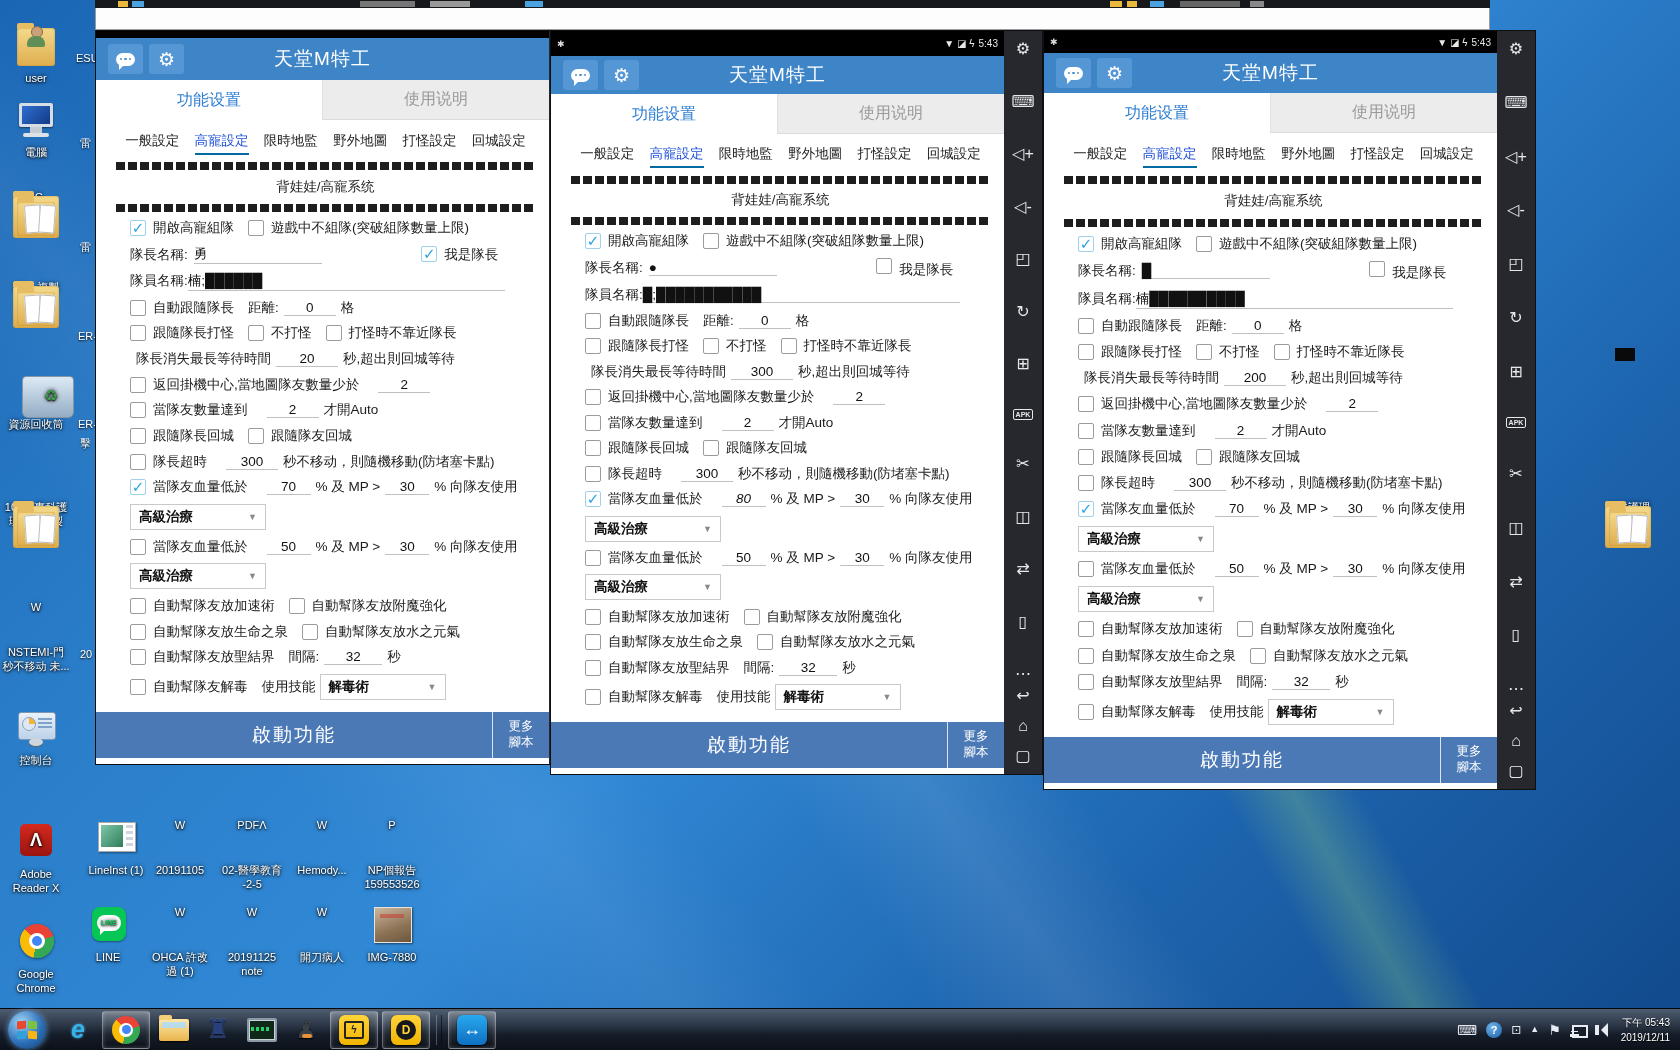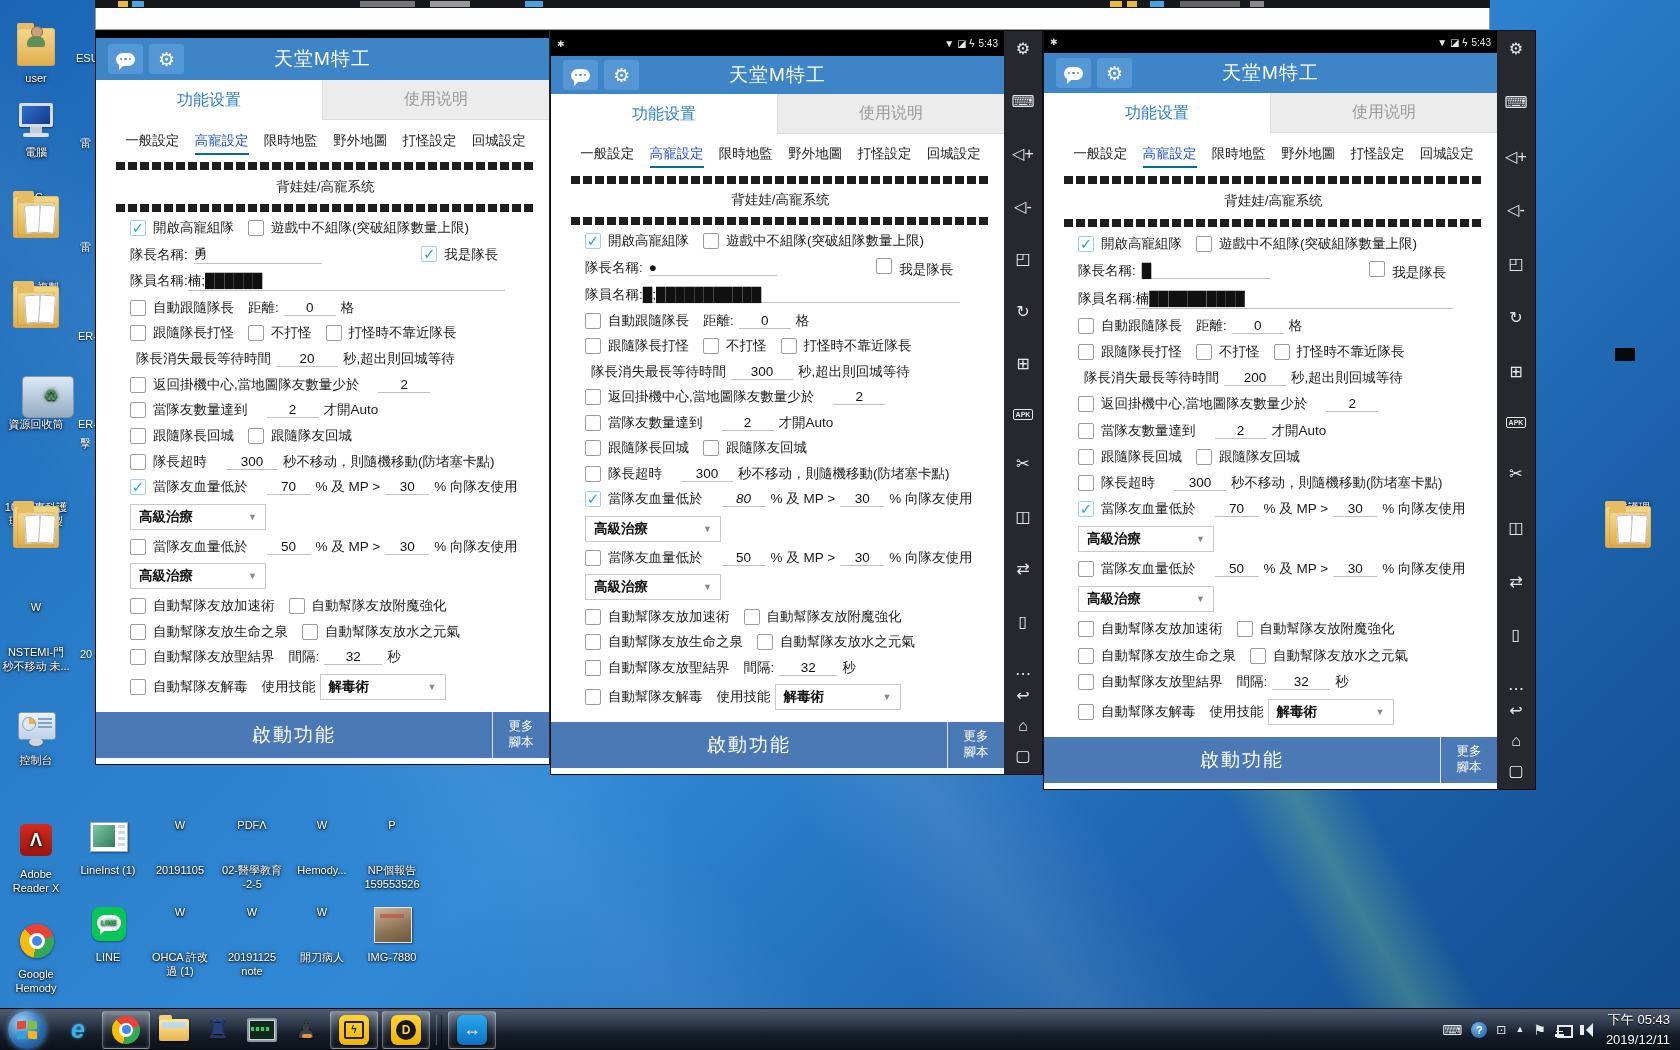--- a/index.html
+++ b/index.html
@@ -172,21 +172,21 @@
   .tsep{width:4px;height:30px;margin:0 4px;border-left:1px solid rgba(255,255,255,.25);border-right:1px solid rgba(0,0,0,.5);}
   .tray{margin-left:auto;display:flex;align-items:center;gap:9px;padding-right:10px;color:#e8ecf2;}
   .trayi{font-size:14px;line-height:1;}
   .trayhelp{width:16px;height:16px;border-radius:50%;background:radial-gradient(circle at 35% 30%,#6fb4e8,#1b5ea8);
             color:#fff;font-size:11px;font-weight:bold;display:flex;align-items:center;justify-content:center;}
   .traynet{width:18px;height:14px;position:relative;}
   .traynet:before{content:"";position:absolute;right:0;top:2px;width:12px;height:9px;border:2px solid #e8ecf2;background:#16202c;}
   .traynet:after{content:"";position:absolute;left:0;bottom:0;width:9px;height:3px;background:#e8ecf2;box-shadow:0 -4px 0 -1px #e8ecf2;}
   .trayvol{width:0;height:0;border:7px solid transparent;border-right-color:#e8ecf2;border-left-width:4px;position:relative;}
   .trayvol:before{content:"";position:absolute;left:-6px;top:-5px;width:4px;height:10px;background:#e8ecf2;}
-  .clock{text-align:right;font-size:13px;line-height:1.5;color:#fff;text-shadow:0 1px 1px #000;padding-left:4px;}
+  .clock{text-align:right;font-size:10px;line-height:1.5;color:#fff;text-shadow:0 1px 1px #000;padding-left:4px;}
 </style>
 </head>
 <body>
 
 <div class="streaks"></div>
 
 <div class="topblack">
   <span style="left:23px;width:10px;background:#e8b93c"></span>
   <span style="left:37px;width:12px;background:#4aa3e0"></span>
   <span style="left:265px;width:55px;background:#777"></span>
@@ -268,23 +268,23 @@
         <span class="sq">Λ</span>
       </div>
       <div>Adobe</div>
       <div>Reader X</div>
     </div>
     <div class="dicon" style="left: 0px; top: 922px;">
       <div class="ic kchrome">
         <span class="cir"></span>
       </div>
       <div>Google</div>
-      <div>Hemody</div>
-    </div>
-    <div class="dicon" style="left: 72px; top: 818px;">
+      <div>Chrome</div>
+    </div>
+    <div class="dicon" style="left: 80px; top: 818px;">
       <div class="ic kimg">
         <span class="fr"></span>
       </div>
       <div>LineInst (1)</div>
     </div>
     <div class="dicon" style="left: 144px; top: 818px;">
       <div class="ic kword"><span class="page"></span><span class="lg">W</span></div>
       <div>20191105</div>
     </div>
     <div class="dicon" style="left: 216px; top: 818px;">

